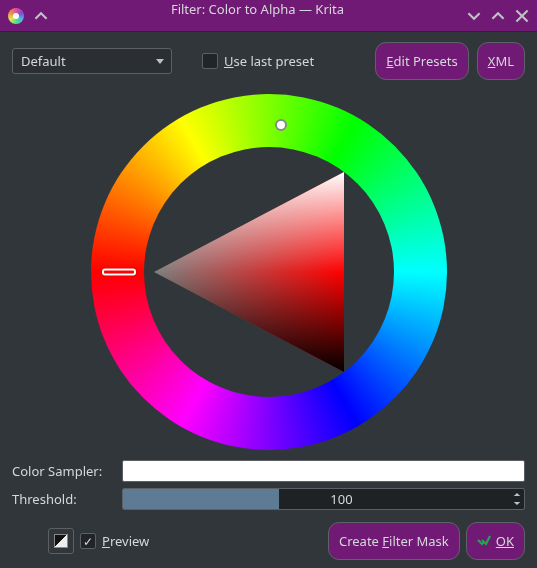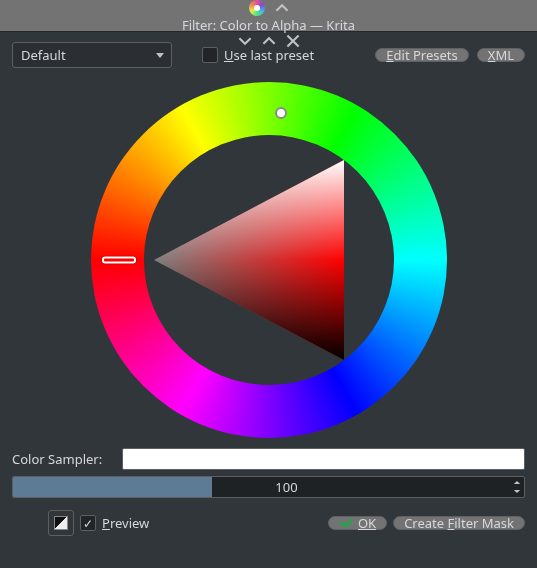--- a/index.html
+++ b/index.html
@@ -7,26 +7,24 @@
     width: 537px;
     height: 568px;
     background: #31363b;
     font-family: "Noto Sans", "Segoe UI", sans-serif;
     font-size: 13px;
     color: #d5d7da;
     overflow: hidden;
   }
   .titlebar {
     height: 32px;
-    background: #737373;
-    display: flex;
-    align-items: center;
+    background: #701a75;
+    display: flex;
     padding: 0 8px;
     border-bottom: 1px solid #24272b;
-    flex-direction: column;
   }
   .titlebar .left, .titlebar .right {
     display: flex;
     gap: 10px;
     align-items: center;
   }
   .titlebar .title {
     flex: 1;
     text-align: center;
     color: #d5d7da;
@@ -85,22 +83,22 @@
     align-items: center;
     justify-content: center;
   }
   .checkbox.checked::after {
     content: "✓";
     font-size: 12px;
     color: #d5d7da;
   }
   .underline-first::first-letter { text-decoration: underline; }
   .btn {
-    height: 14px;
-    background: #737373;
+    height: 38px;
+    background: #701a75;
     border: 1px solid #5e6267;
     border-radius: 11px;
     padding: 0 10px;
     display: flex;
     align-items: center;
     gap: 5px;
     color: #d5d7da;
     cursor: default;
   }
 
@@ -316,20 +314,21 @@
     <div class="tri-marker"></div>
   </div>
 </div>
 
 <div class="fields">
   <div class="field-row">
     <div class="field-label">Color Sampler:</div>
     <div class="color-input"></div>
   </div>
   <div class="field-row">
+    <div class="field-label">Threshold:</div>
     <div class="spinbox">
       <div class="fill" id="thresh-fill" style="width: 39%;"></div>
       <div class="value">100</div>
       <div class="spin-btns">
         <div>
           <svg class="caret" style="width:8px;height:5px" viewBox="0 0 10 6" fill="#bfc2c5">
               <path d="M1 5 L9 5 L5 1 Z"></path>
             </svg>
         </div>
         <div>
@@ -344,24 +343,24 @@
 
 <div class="bottom-row">
   <div class="bottom-left">
     <div class="swatch-btn">
       <div class="swatch-inner"></div>
     </div>
     <div class="checkbox checked"></div>
     <span class="underline-first">Preview</span>
   </div>
   <div class="btn">
+    <span>Create <u>F</u>ilter Mask</span>
+  </div>
+  <div class="btn">
     <span class="ok-icon">
       <svg width="14" height="12" viewBox="0 0 14 12" fill="none" stroke="currentColor" stroke-width="2.2">
           <path d="M1 6 L5 10 L7 8"></path>
           <path d="M5 6 L9 10 L13 2"></path>
         </svg>
     </span>
     <span><u>OK</u></span>
   </div>
-  <div class="btn">
-    <span>Create <u>F</u>ilter Mask</span>
-  </div>
 </div>
 
 </body></html>

